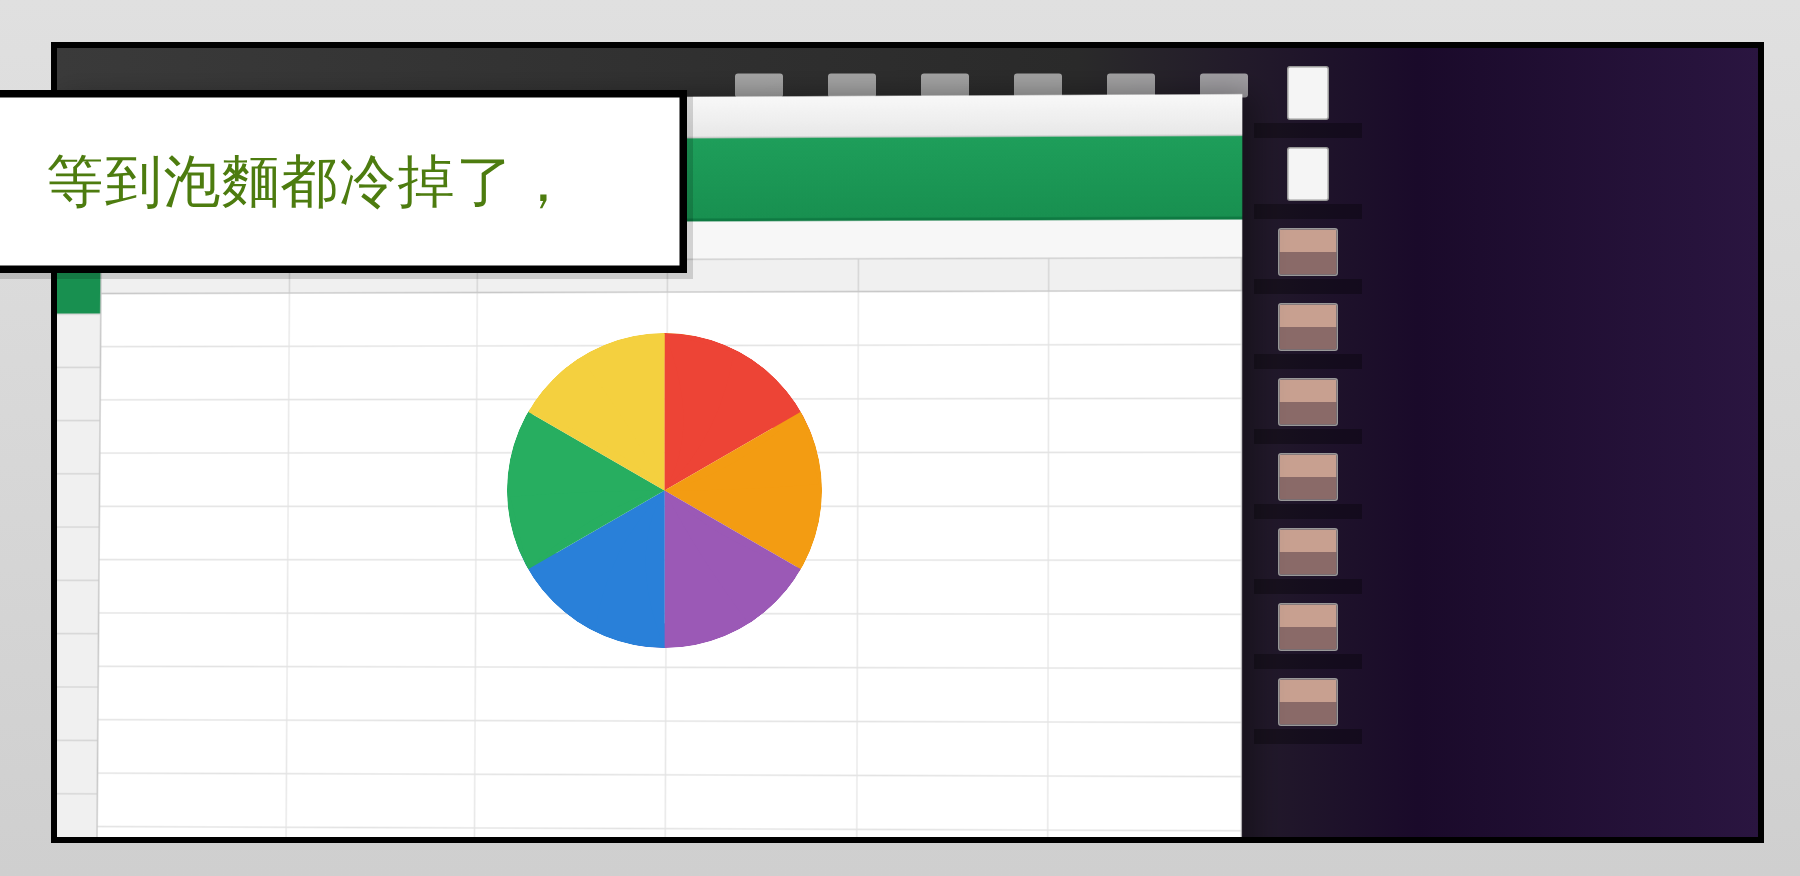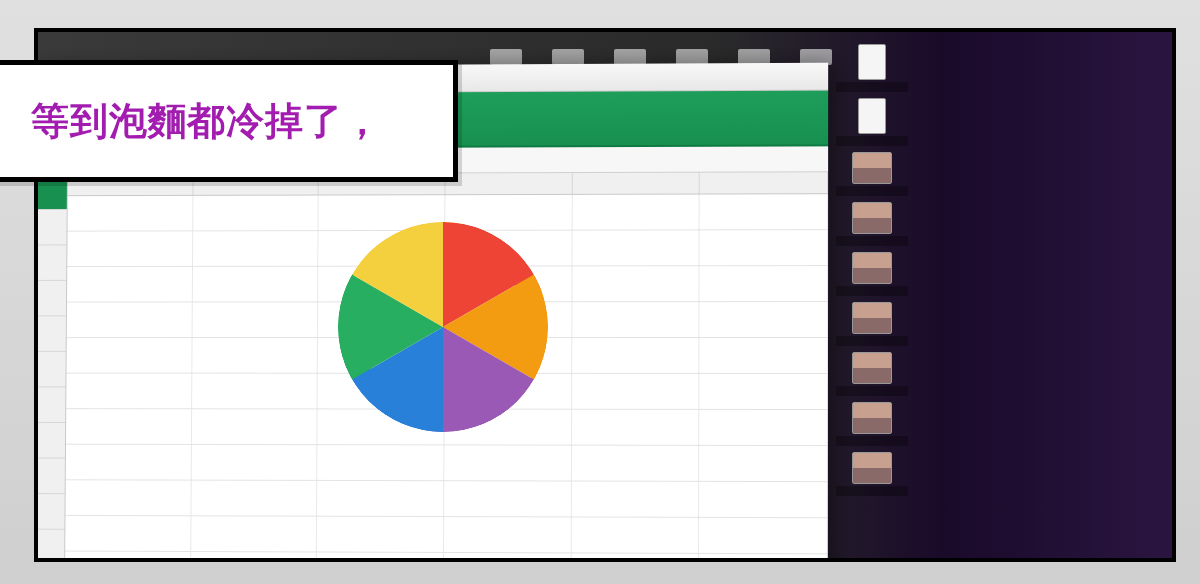--- a/index.html
+++ b/index.html
@@ -228,22 +228,22 @@
       border: 5px solid #000;
       display: flex;
       align-items: center;
       padding-left: 40px;
       z-index: 100;
       box-shadow: 4px 4px 0 rgba(0,0,0,0.15);
     }
     
     .caption-text {
       font-size: 38px;
-      font-weight: 700;
-      color: #a21caf;
+      font-weight: 400;
+      color: #4d7c0f;
       letter-spacing: 1px;
     }
     
     
     .ss-peek {
       position: absolute;
       left: -10px;
       top: 150px;
       width: 60px;
       height: 420px;

